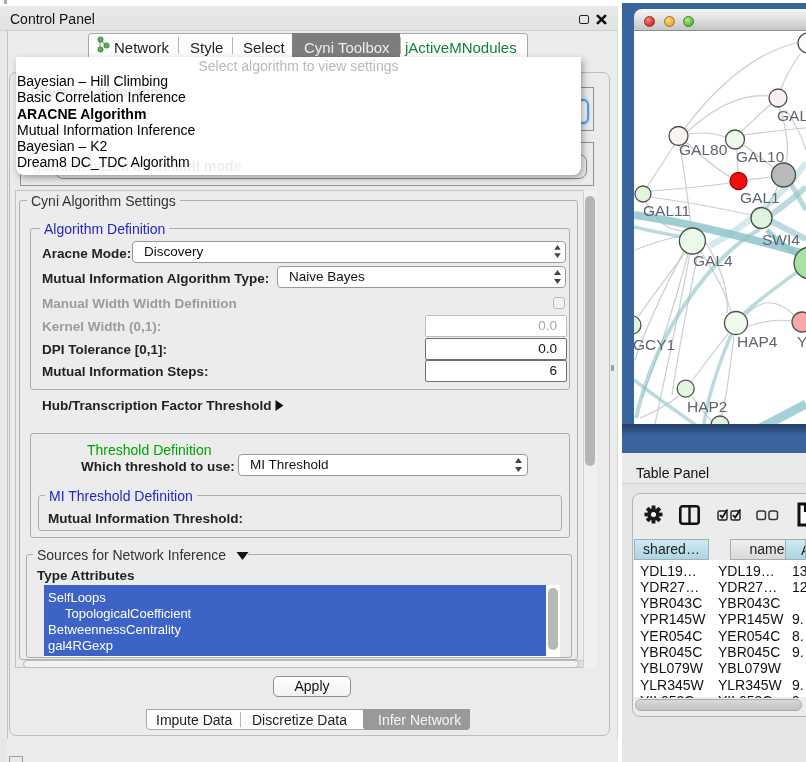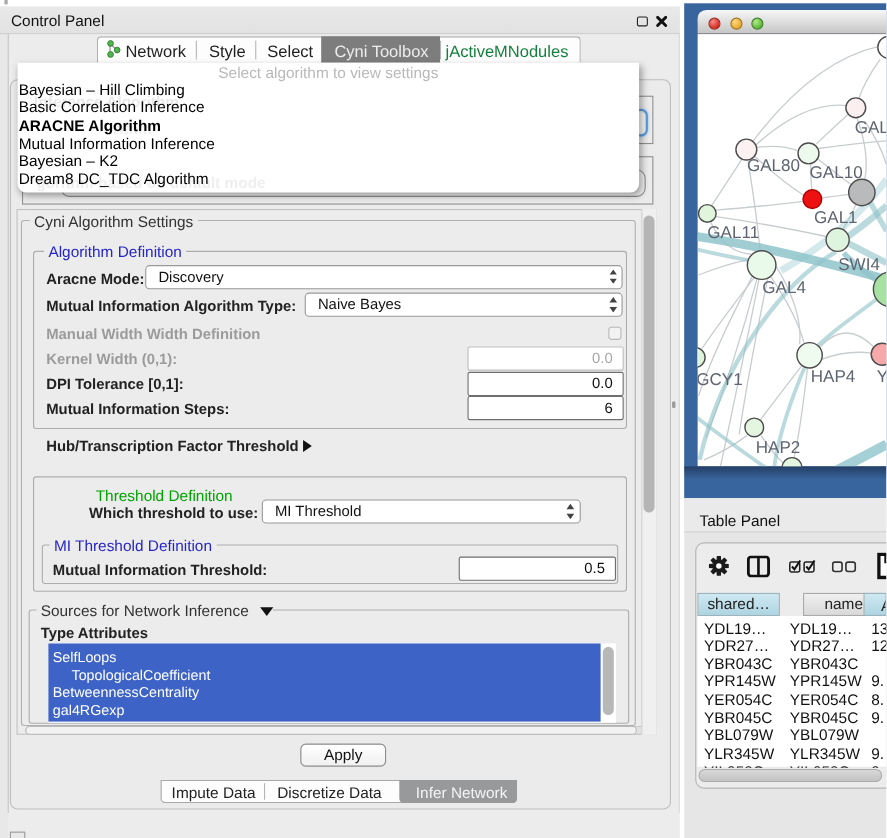--- a/index.html
+++ b/index.html
@@ -106,21 +106,20 @@
   <div class="a lbl" style="left:81px;top:459px;">Which threshold to use:</div>
   <div class="a combo" style="left:238px;top:454px;width:290px;height:22px;">MI Threshold</div>
   <svg class="a" style="left:514px;top:458px;" width="9" height="14" viewBox="0 0 9 14">
       <path d="M4.5 0 L8 5 L1 5 Z" fill="#444"></path>
       <path d="M4.5 14 L8 9 L1 9 Z" fill="#444"></path>
     </svg>
 
   <div class="a grpbox" style="left:38px;top:495px;width:524px;height:36px;"></div>
   <div class="grptitle a" style="left:45px;top:488px;color:#2525c8;">MI Threshold Definition</div>
   <div class="a lbl" style="left:48px;top:511px;">Mutual Information Threshold:</div>
-  <div class="a field" style="left:417px;top:506px;width:143px;height:22px;border-color:#6f6f6f;">0.5</div>
 
   <div class="a grpbox" style="left:26px;top:554px;width:546px;height:104px;"></div>
   <div class="grptitle a" style="left:33px;top:547px;color:#333;padding-right:22px;">Sources for Network Inference</div>
   <svg class="a" style="left:236px;top:551px;" width="13" height="10" viewBox="0 0 13 10">
       <path d="M0.5 1 L12.5 1 L6.5 9 Z" fill="#111"></path>
     </svg>
   <div class="a lbl" style="left:37px;top:568px;">Type Attributes</div>
   <div class="a" style="left:44px;top:585px;width:516px;height:72px;background:#fff;"></div>
   <div class="a" style="left:44px;top:585px;width:502px;height:71px;background:#3e63c6;"></div>
   <div class="a" style="left:48px;top:590px;font-size:13px;color:#fff;">SelfLoops</div>

